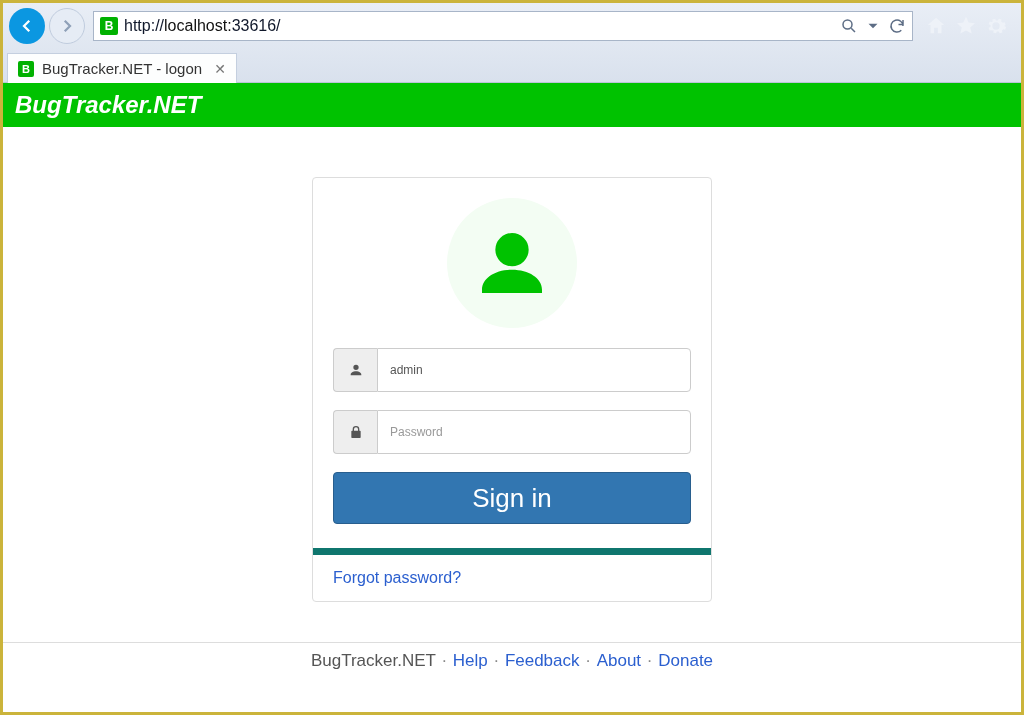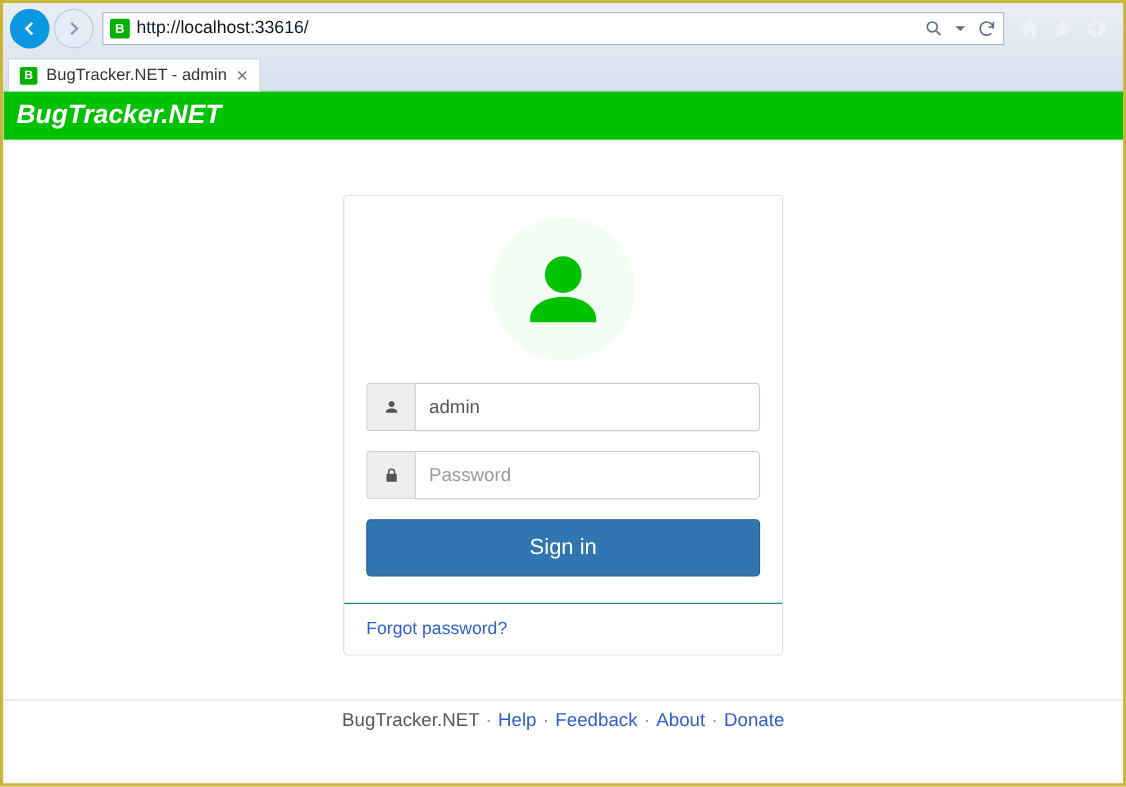--- a/index.html
+++ b/index.html
@@ -37,26 +37,26 @@
 
   .panel { width:400px; border:1px solid #ddd; border-radius:4px; background:#fff; }
   .panel-body { padding:20px 20px 24px 20px; }
   .avatar-wrap { display:flex; justify-content:center; margin-bottom:20px; }
   .avatar-circle { width:130px; height:130px; border-radius:50%; background:#f3fdf3; display:flex; align-items:center; justify-content:center; }
   .avatar-circle svg { width:80px; height:80px; fill:#00c200; }
 
   .input-group { display:flex; margin-bottom:18px; }
   .input-addon { width:44px; background:#eee; border:1px solid #ccc; border-right:none; border-radius:4px 0 0 4px; display:flex; align-items:center; justify-content:center; }
   .input-addon svg { width:16px; height:16px; fill:#555; }
-  .text-input { flex:1; height:44px; border:1px solid #ccc; border-radius:0 4px 4px 0; padding:0 12px; font-size:17px; color:#555; outline:none; }
+  .text-input { flex:1; height:44px; border:1px solid #ccc; border-radius:0 4px 4px 0; padding:0 12px; font-size:12px; color:#555; outline:none; }
   .text-input::placeholder { color:#999; }
 
-  .signin-btn { width:100%; height:52px; background:#3276b1; border:1px solid #285e8e; color:#fff; font-size:20px; border-radius:4px; cursor:pointer; }
+  .signin-btn { width:100%; height:52px; background:#3276b1; border:1px solid #285e8e; color:#fff; font-size:26px; border-radius:4px; cursor:pointer; }
 
-  .panel-footer { border-top:1px solid #0f766e; padding:14px 20px; }
+  .panel-footer { border-top:7px solid #0f766e; padding:14px 20px; }
   .forgot { color:#2b5fcf; text-decoration:none; font-size:16px; }
 
   .page-footer { border-top:1px solid #ddd; text-align:center; padding:8px 0; font-size:17px; color:#555; margin-top:40px; }
   .page-footer a { color:#2b5fcf; text-decoration:none; }
   .sep { color:#888; margin:0 1px; }
 </style>
 </head>
 <body>
 
 <div class="chrome">
@@ -107,21 +107,21 @@
       <div class="ico">
         <svg viewBox="0 0 24 24" fill="currentColor">
             <path d="M12 8a4 4 0 100 8 4 4 0 000-8zm9 4l2 1-1 3-2-.5a8 8 0 01-1.5 1.5l.5 2-3 1-1-2a8 8 0 01-2 0l-1 2-3-1 .5-2A8 8 0 017 16.5L5 17l-1-3 2-1a8 8 0 010-2l-2-1 1-3 2 .5A8 8 0 018.5 7L8 5l3-1 1 2a8 8 0 012 0l1-2 3 1-.5 2A8 8 0 0119.5 8.5L21.5 8l1 3-2 1a8 8 0 010 0z"></path>
           </svg>
       </div>
     </div>
   </div>
   <div class="tabstrip">
     <div class="tab">
       <div class="fav-b">B</div>
-      <div class="title">BugTracker.NET - admin</div>
+      <div class="title">BugTracker.NET - logon</div>
       <div class="close">✕</div>
     </div>
   </div>
 </div>
 
 <div class="page">
   <div class="brandbar">
     <h1>BugTracker.NET</h1>
   </div>
 

